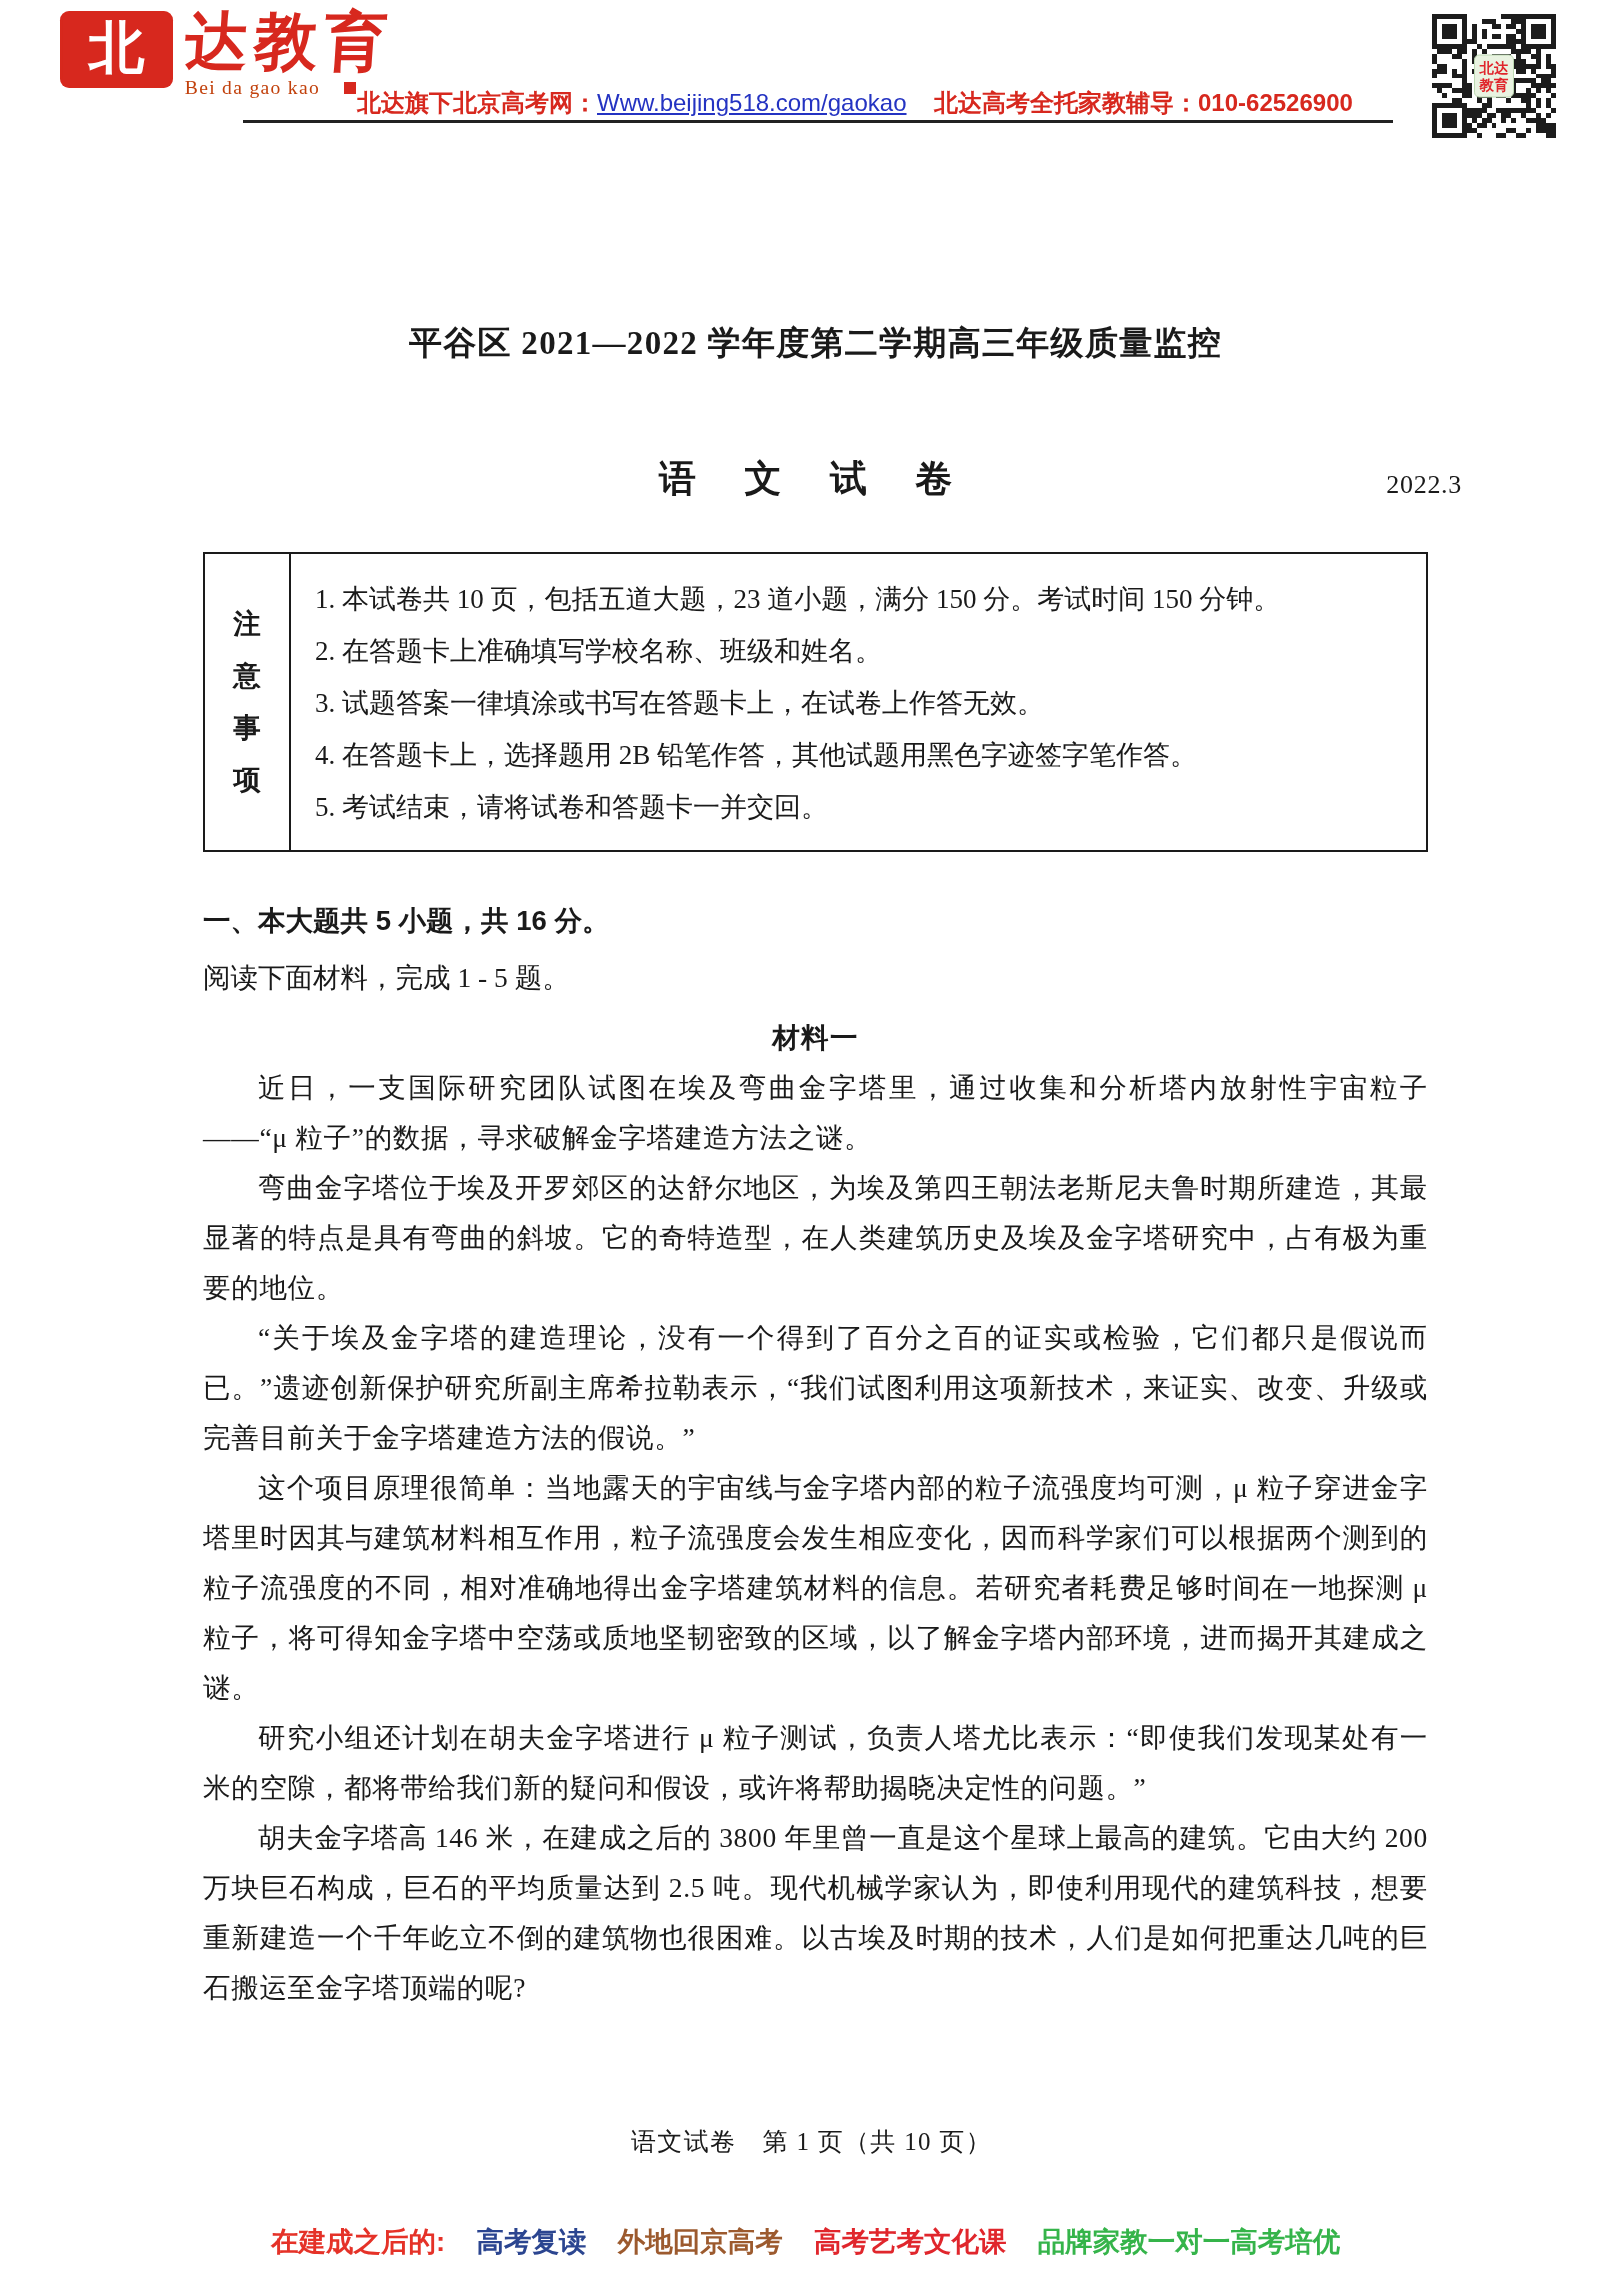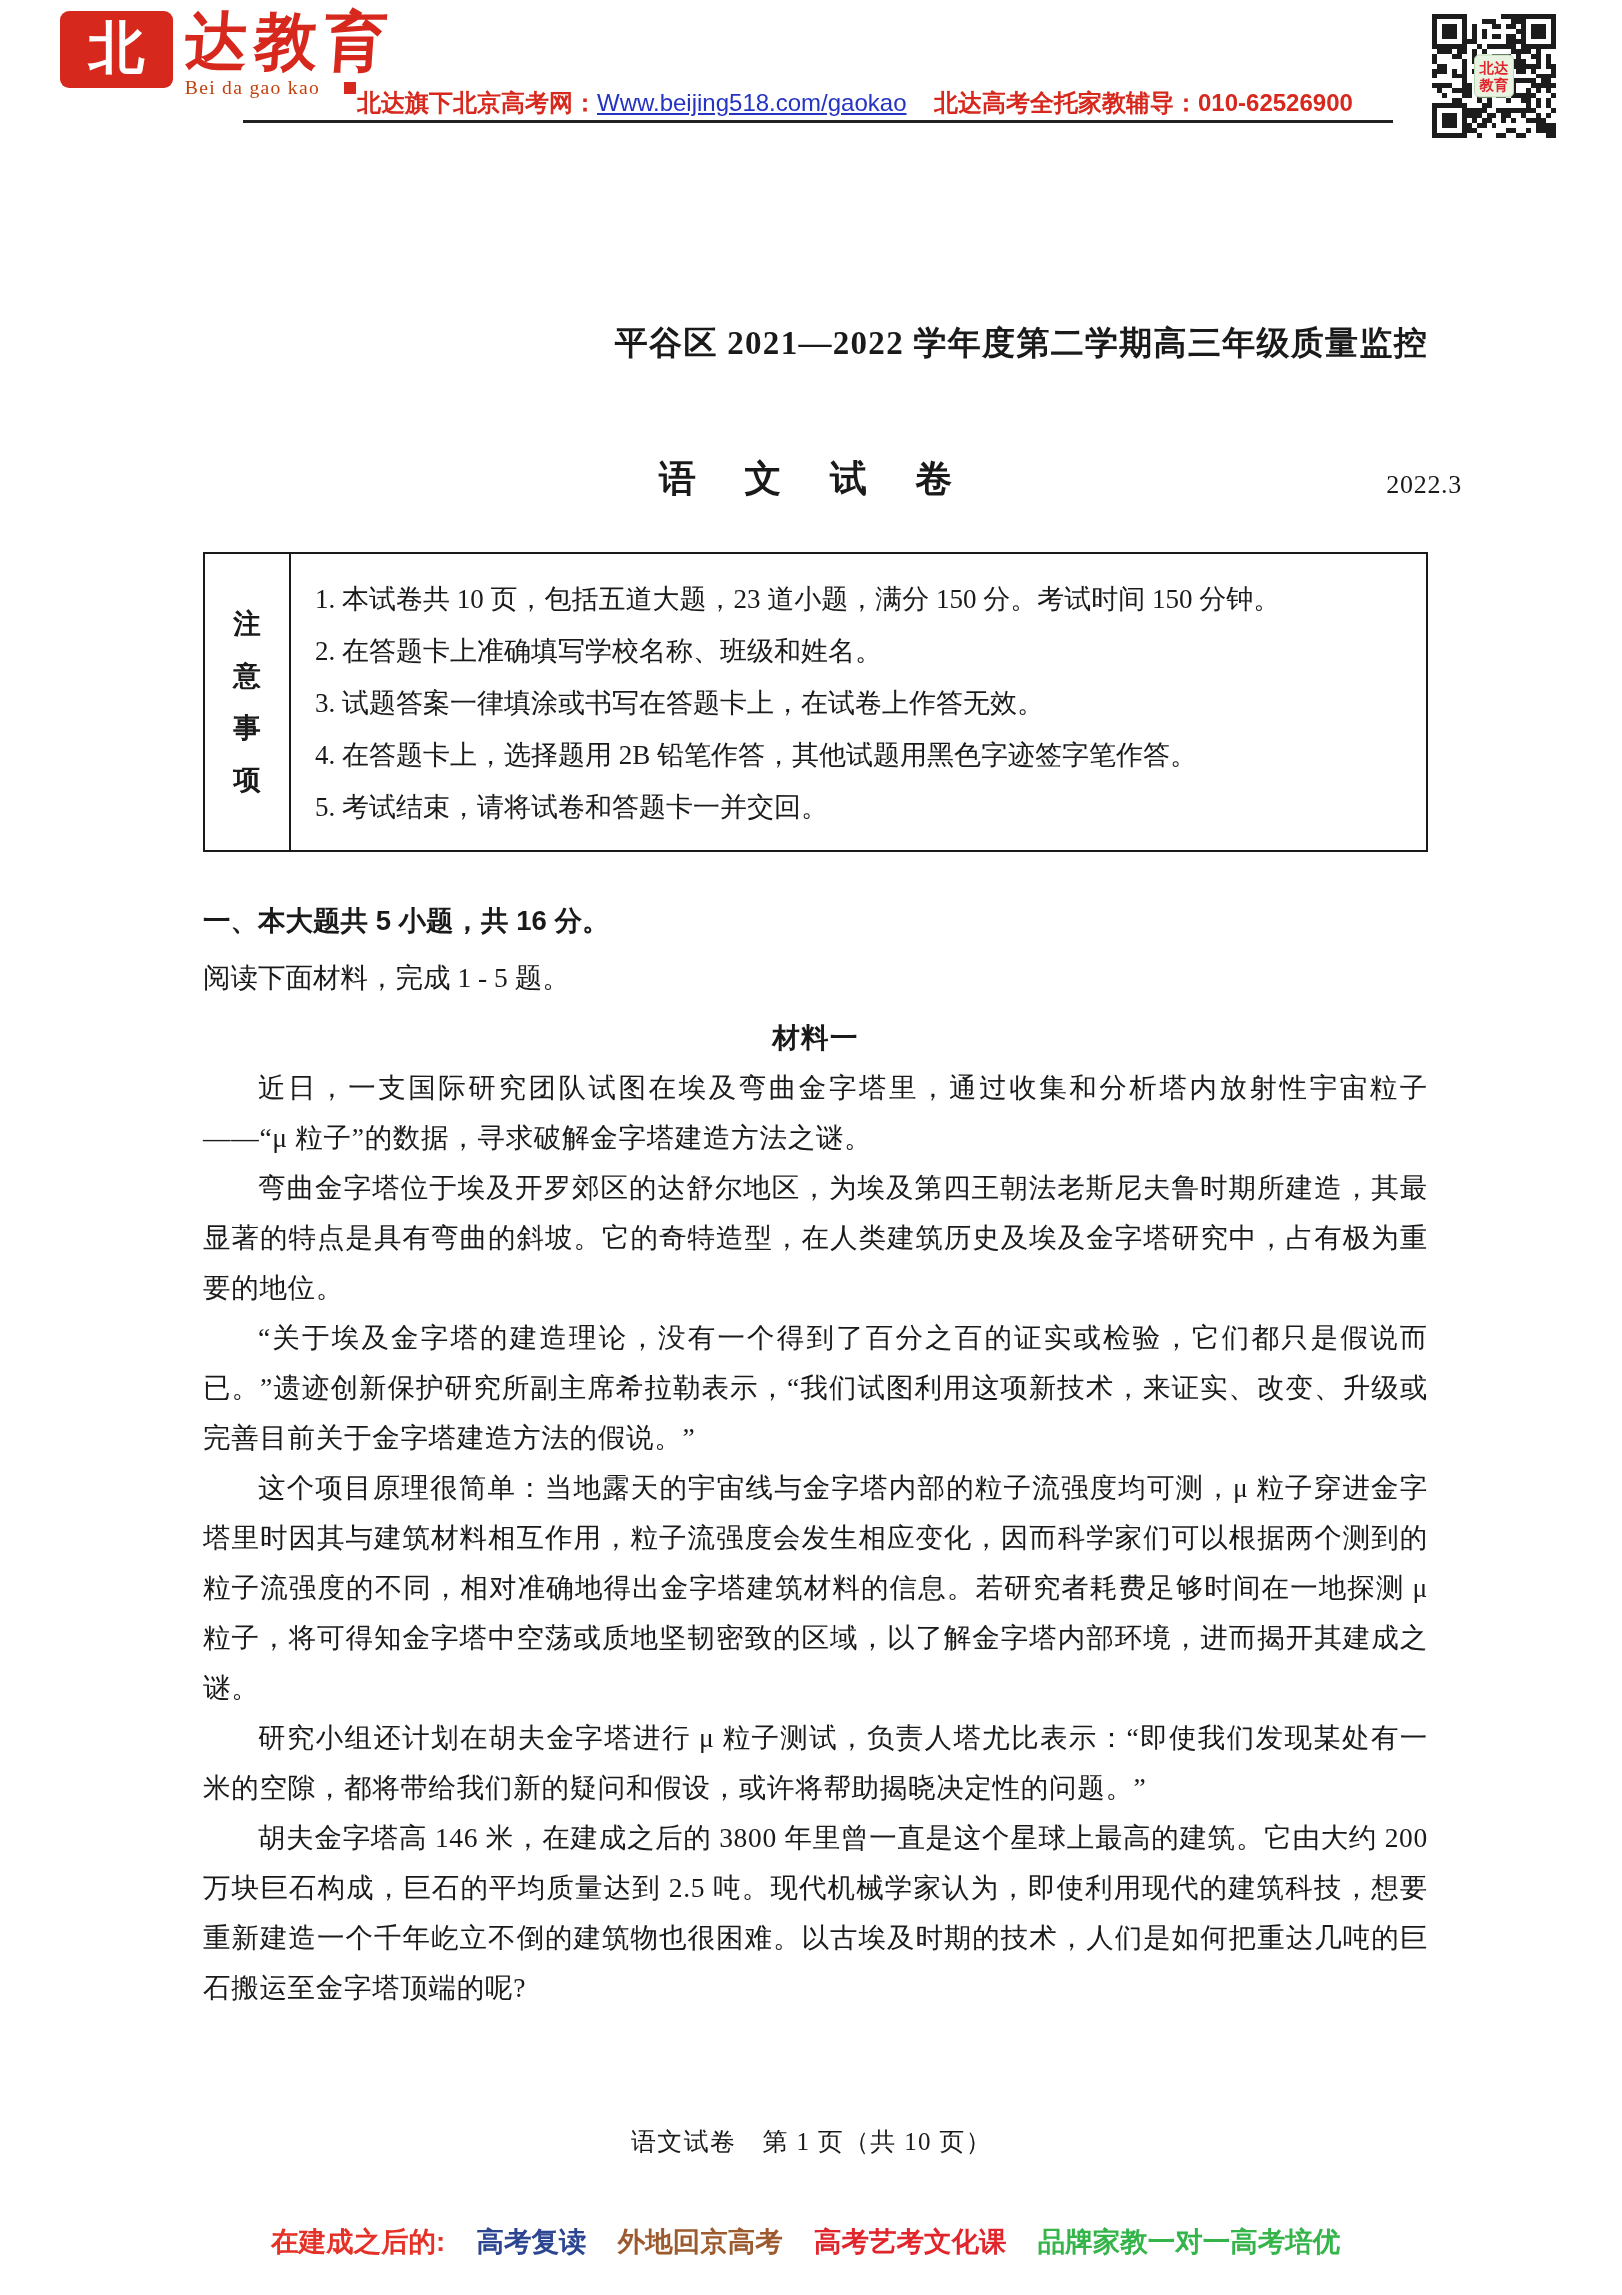--- a/index.html
+++ b/index.html
@@ -42,21 +42,21 @@
   .qr-wrap svg{position:absolute;inset:0;}
   .qr-badge{
     position:absolute;left:50%;top:50%;transform:translate(-50%,-50%);
     width:38px;height:41px;background:#e9f3e1;border:1.3px solid #bcd9b2;border-radius:5.2px;
     display:flex;flex-direction:column;align-items:center;justify-content:center;
     font-family:"Liberation Serif",serif;font-weight:700;font-size:14.4px;line-height:17px;
   }
   
   .content{position:absolute;left:203px;top:157px;width:1225px;}
   .title{
-    margin-top:164px;text-align:right;
+    margin-top:164px;text-align:center;
     font-weight:700;font-size:33px;letter-spacing:1.3px;
   }
   .subtitle-row{position:relative;margin-top:88px;height:46px;text-decoration:underline;}
   .subtitle{
     position:absolute;left:0;right:0;text-align:center;
     font-weight:700;font-size:37px;letter-spacing:19.6px;
   }
   .date{
     position:absolute;right:-34px;top:15.7px;
     font-size:26px;letter-spacing:0.7px;

